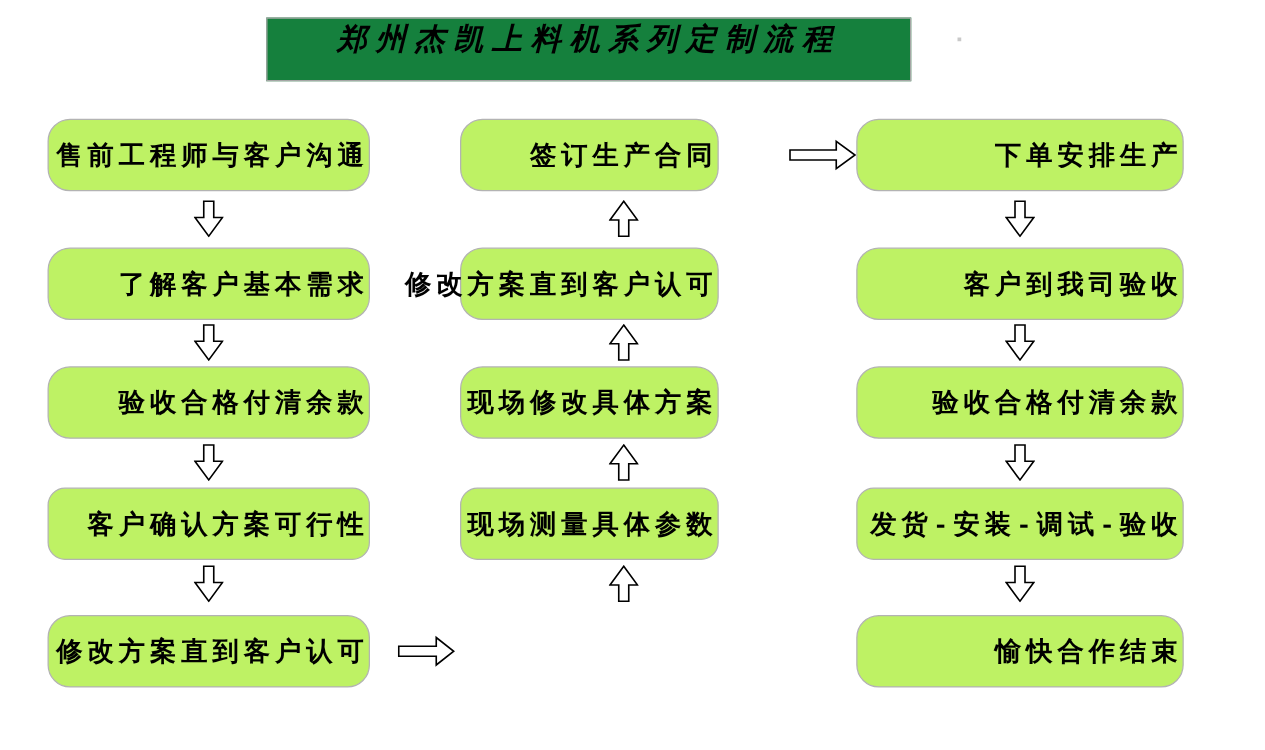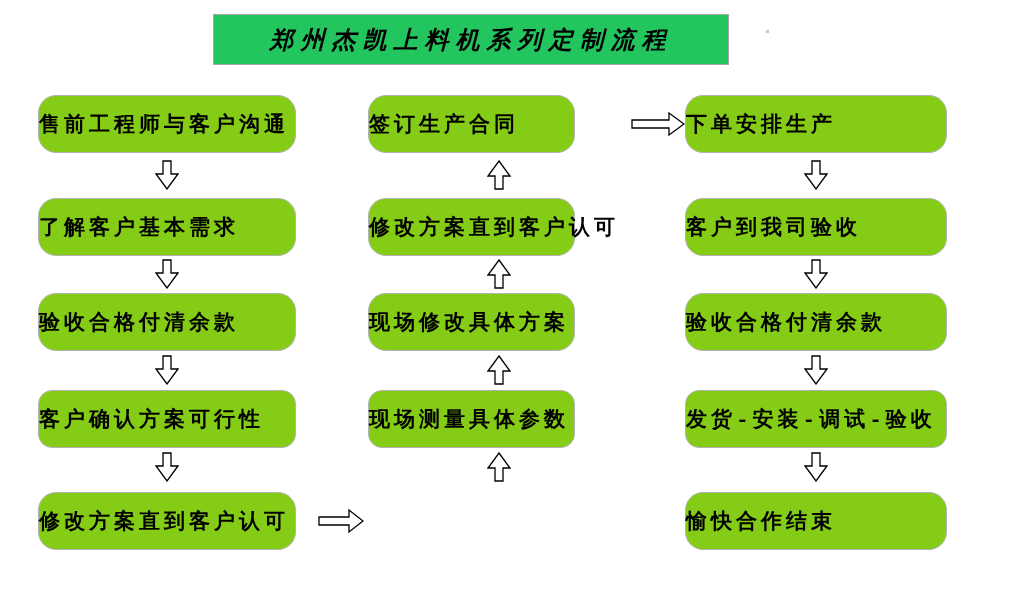--- a/index.html
+++ b/index.html
@@ -6,32 +6,32 @@
   html, body { background: #ffffff; }
   body {
     width: 1012px; height: 600px;
     position: relative; overflow: hidden;
     font-family: "Liberation Serif", "DejaVu Serif", serif;
   }
   .canvas { position: absolute; left: 0; top: 0; width: 1012px; height: 600px; background: #ffffff; }
 
   .title-box {
     position: absolute; left: 213px; top: 14px; width: 516px; height: 51px;
-    border: 1px solid #a6a6a6; background: #22c55e;
-    display: flex; align-items: center; justify-content: center;
+    border: 1px solid #a6a6a6; background: #15803d;
+    display: flex; justify-content: center;
   }
   .title-text {
     font-size: 24px; font-weight: bold; font-style: italic;
     letter-spacing: 7px; color: #000000; white-space: nowrap;
   }
 
   .box {
     position: absolute; height: 58px;
-    border: 1px solid #b3b3b3; border-radius: 18px; background: #84cc16;
-    display: flex; align-items: center; justify-content: flex-start;
+    border: 1px solid #b3b3b3; border-radius: 18px; background: #bef264;
+    display: flex; align-items: center; justify-content: flex-end;
   }
   .box .label {
     font-size: 21px; font-weight: bold; color: #000000;
     letter-spacing: 4px; white-space: nowrap;
   }
 
   .col-left  { left: 38px;  width: 258px; }
   .col-mid   { left: 368px; width: 207px; }
   .col-right { left: 685px; width: 262px; font-family: Liberation Mono, monospace; }
   .r1 { top: 95px; } .r2 { top: 198px; } .r3 { top: 293px; } .r4 { top: 390px; border-radius: 14px; } .r5 { top: 492px; }

